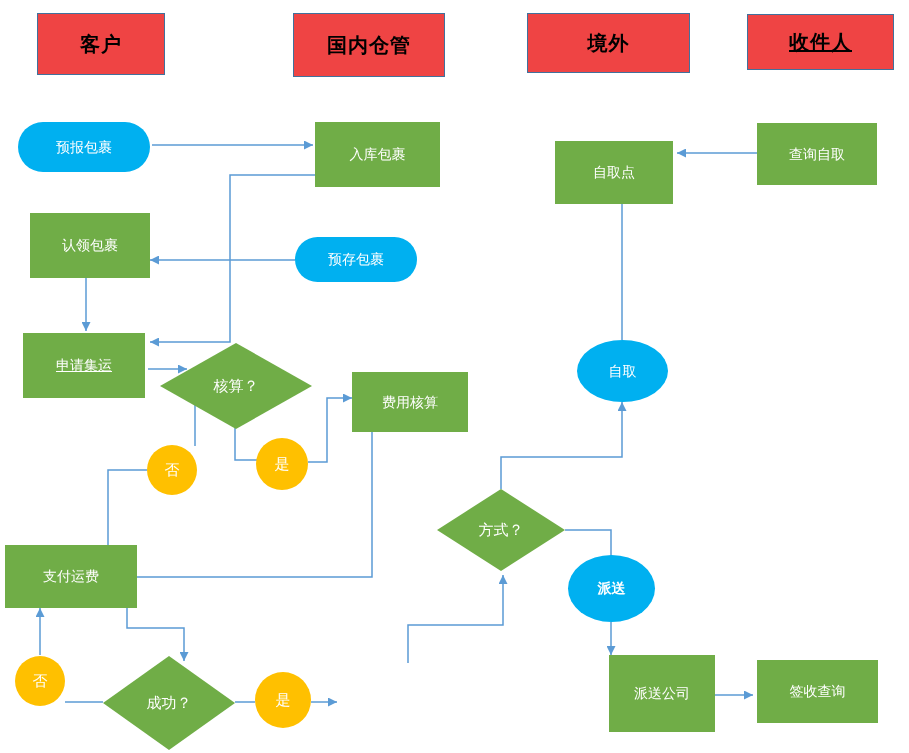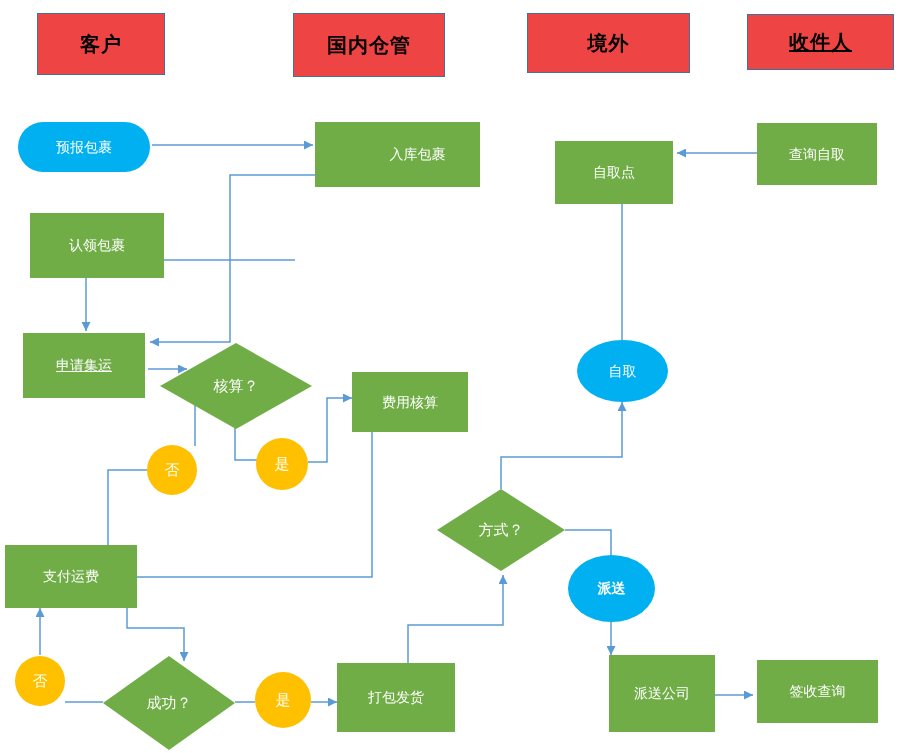--- a/index.html
+++ b/index.html
@@ -23,24 +23,24 @@
   .ellipse{background:#29ABE2;background:#00B0F0;border-radius:50%;}
 
   
   #lh-customer{left:37px;top:13px;width:126px;height:60px;}
   #lh-warehouse{left:293px;top:13px;width:150px;height:62px;}
   #lh-overseas{left:527px;top:13px;width:161px;height:58px;}
   #lh-recipient{left:747px;top:14px;width:145px;height:54px;text-decoration:underline;}
 
   
   #n-forecast{left:18px;top:122px;width:132px;height:50px;}
-  #n-inbound{left:315px;top:122px;width:125px;height:65px;padding-left:40px;}
+  #n-inbound{left:315px;top:122px;width:125px;height:65px;}
   #n-pickup-point{left:555px;top:122px;width:118px;height:63px;margin-top:19px;}
   #n-query-pickup{left:757px;top:123px;width:120px;height:62px;}
-  #n-claim{left:30px;top:213px;width:134px;height:65px;}
+  #n-claim{left:30px;top:213px;width:120px;height:65px;}
   #n-prestore{left:295px;top:237px;width:122px;height:45px;border-radius:23px;}
   #n-apply{left:23px;top:333px;width:122px;height:65px;text-decoration:underline;}
   #n-check{left:160px;top:343px;width:152px;height:86px;}
   #n-fee{left:352px;top:372px;width:116px;height:60px;}
   #n-no1{left:147px;top:445px;width:50px;height:50px;}
   #n-yes1{left:256px;top:438px;width:52px;height:52px;}
   #n-pay{left:5px;top:545px;width:132px;height:63px;}
   #n-success{left:103px;top:656px;width:132px;height:94px;}
   #n-no2{left:15px;top:656px;width:50px;height:50px;}
   #n-yes2{left:255px;top:672px;width:56px;height:56px;}
@@ -92,28 +92,28 @@
   <div class="lane-header" id="lh-warehouse">国内仓管</div>
   <div class="lane-header" id="lh-overseas">境外</div>
   <div class="lane-header" id="lh-recipient">收件人</div>
 
   <div class="node stadium" id="n-forecast">预报包裹</div>
   <div class="node rect" id="n-claim">认领包裹</div>
   <div class="node rect" id="n-apply">申请集运</div>
   <div class="node rect" id="n-pay">支付运费</div>
 
   <div class="node rect" id="n-inbound">入库包裹</div>
+  <div class="node stadium" id="n-prestore">预存包裹</div>
   <div class="node diamond" id="n-check">核算？</div>
   <div class="node rect" id="n-fee">费用核算</div>
   <div class="node circle" id="n-no1">否</div>
   <div class="node circle" id="n-yes1">是</div>
   <div class="node diamond" id="n-success">成功？</div>
   <div class="node circle" id="n-no2">否</div>
   <div class="node circle" id="n-yes2">是</div>
-  <div class="node rect" id="n-pack">打包发货</div>
 
   <div class="node rect" id="n-pickup-point">自取点</div>
   <div class="node ellipse" id="n-selfpickup">自取</div>
   <div class="node diamond" id="n-method">方式？</div>
   <div class="node ellipse" id="n-delivery">派送</div>
   <div class="node rect" id="n-delivery-co">派送公司</div>
 
   <div class="node rect" id="n-sign">签收查询</div>
   <div class="node rect" id="n-query-pickup">查询自取</div>
 

